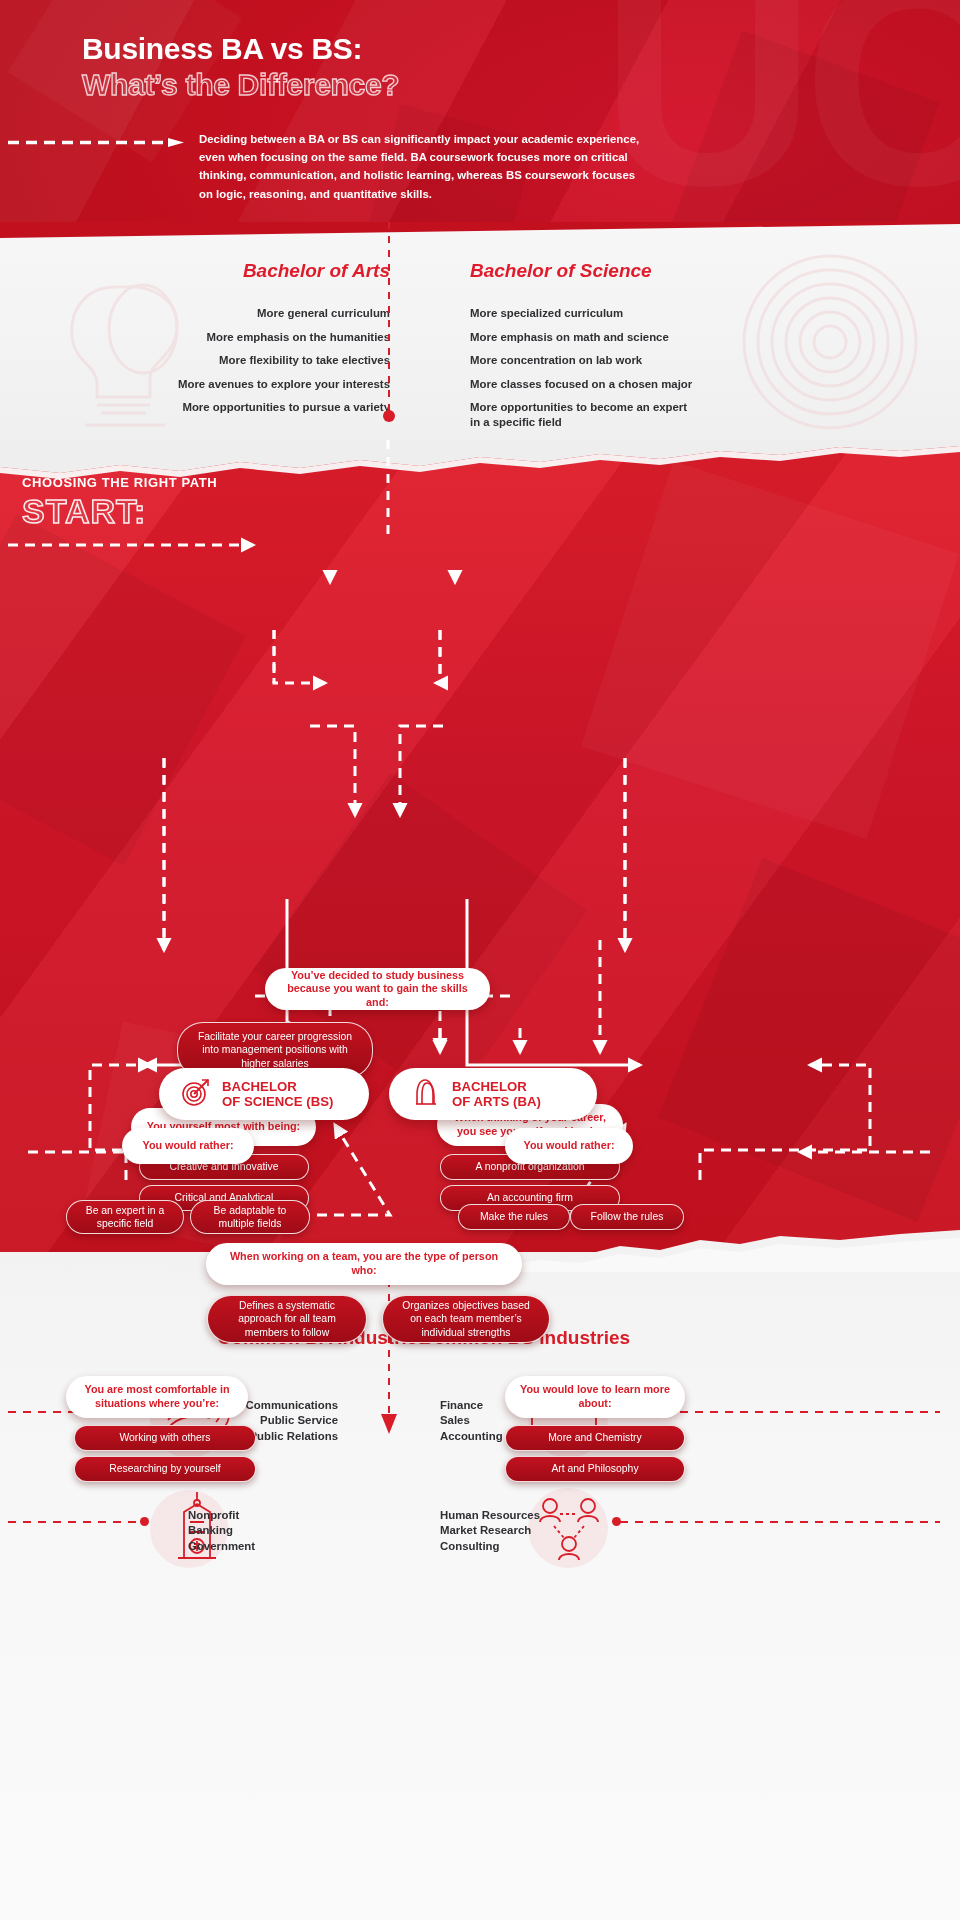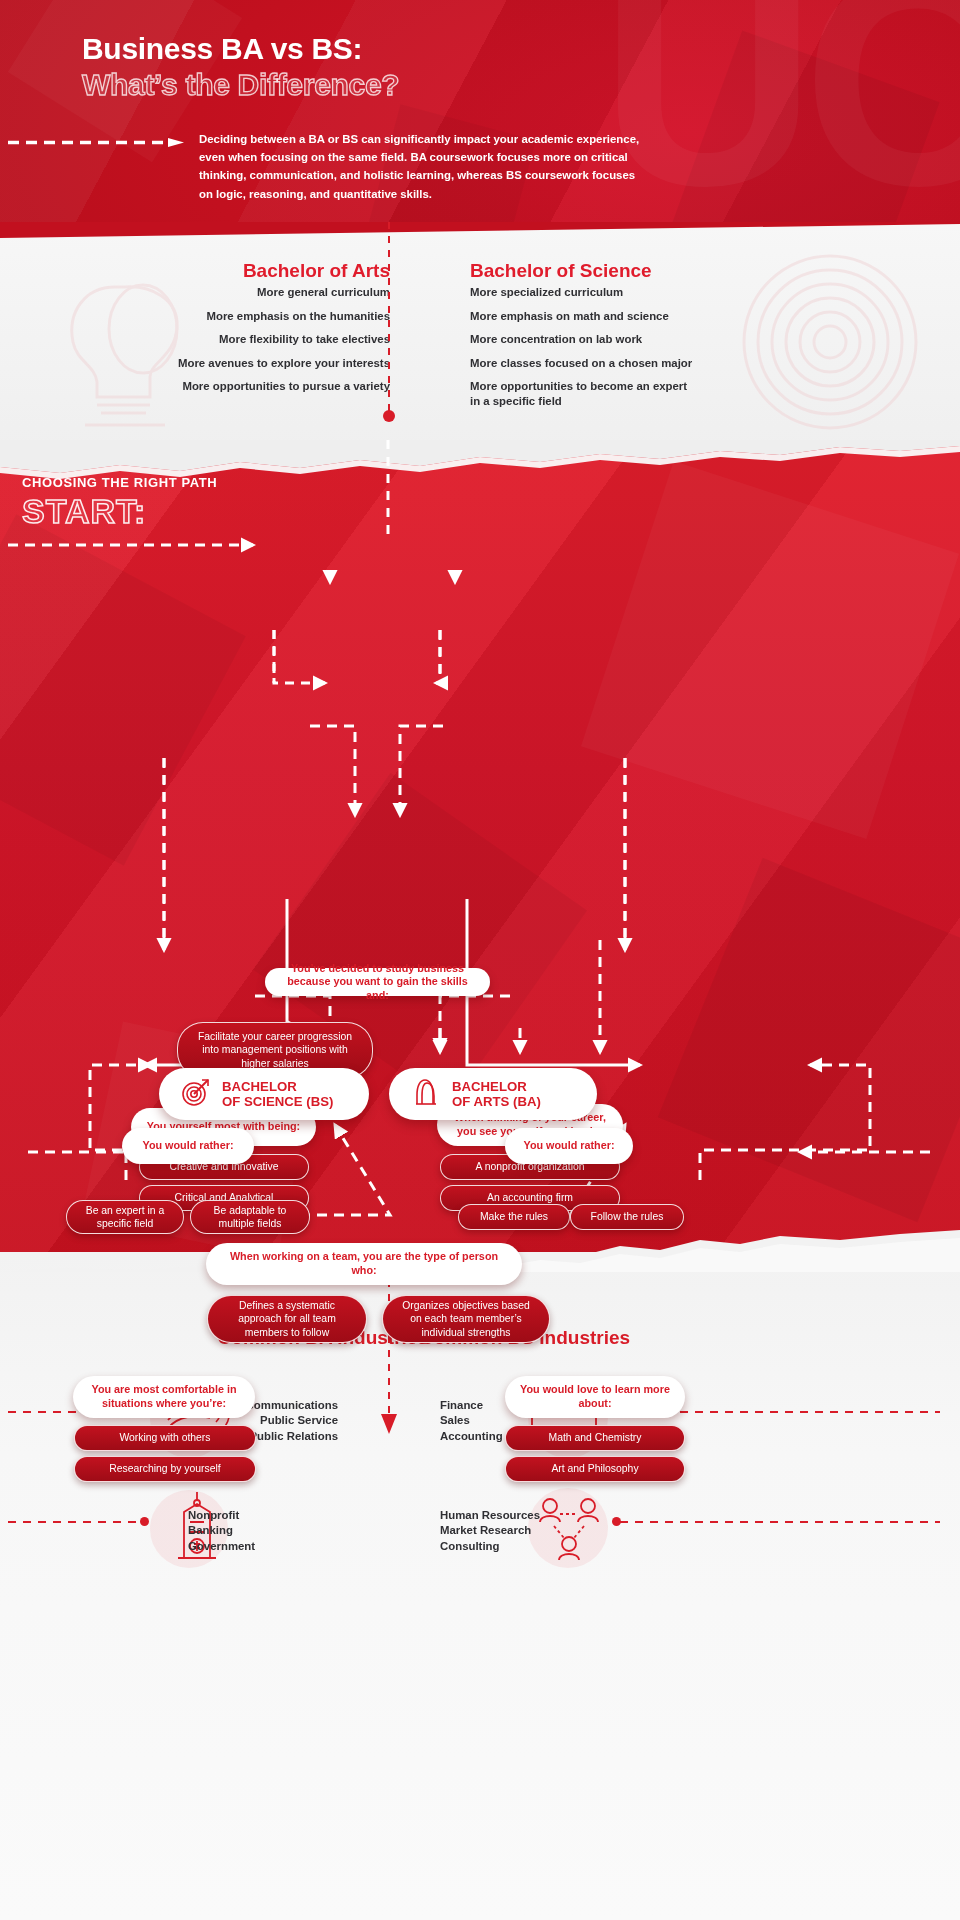--- a/index.html
+++ b/index.html
@@ -36,21 +36,21 @@
   
   .compare{position:absolute;left:0;top:222px;width:960px;height:235px;
     background:linear-gradient(180deg,#f7f7f7 0%,#efefef 100%);overflow:hidden;}
   .tear-top{position:absolute;left:0;top:0;width:960px;height:16px;background:#c2101f;
     clip-path:polygon(0 0,960px 0,960px 2px,0 16px);}
   .wm{position:absolute;opacity:.5;}
   .wm svg{display:block;}
   .col{position:absolute;top:38px;width:360px;}
   .colA{left:30px;text-align:right;}
   .colB{left:470px;text-align:left;}
-  .colttl{font-size:19px;font-weight:bold;color:#e01c2c;margin-bottom:3px;}
+  .colttl{font-size:19px;font-weight:bold;color:#e01c2c;margin-bottom:24px;font-style:italic;}
   .colli{font-size:11.4px;font-weight:bold;color:#2f2f33;line-height:15px;margin-bottom:8.5px;}
 
   .vline{position:absolute;left:388px;top:222px;width:2px;height:198px;
     background:repeating-linear-gradient(180deg,#d81c28 0 7px,transparent 7px 14px);}
   .vdot{position:absolute;left:383px;top:410px;width:12px;height:12px;border-radius:50%;background:#d81c28;}
 
   
   .flow{position:absolute;left:0;top:440px;width:960px;height:820px;
     background:
       linear-gradient(126deg, rgba(255,255,255,.05) 0 14%, rgba(0,0,0,.045) 14% 27%, rgba(255,255,255,.04) 27% 41%, rgba(0,0,0,.05) 41% 55%, rgba(255,255,255,.035) 55% 70%, rgba(0,0,0,.045) 70% 84%, rgba(255,255,255,.03) 84% 100%),
@@ -249,42 +249,42 @@
 
     <g stroke="#fff" stroke-width="3" fill="none" stroke-dasharray="9 8">
       <path d="M274 190 V243"></path>
       <path d="M440 190 V243"></path>
       <path d="M164 318 V498"></path>
       <path d="M625 318 V498"></path>
       <path d="M388 0 V95"></path>
     </g>
   </svg>
 
-  <div class="node q" style="left:265px;top:968px;width:225px;height:28px;">You’ve decided to study business because you want to gain the skills and:</div>
+  <div class="node q" style="left:265px;top:968px;width:225px;height:42px;">You’ve decided to study business because you want to gain the skills and:</div>
 
   <div class="node a" style="left:177px;top:1022px;width:196px;height:56px;">Facilitate your career progression into management positions with higher salaries</div>
 
   <div class="node q" style="left:131px;top:1108px;width:185px;height:38px;">You yourself most with being:</div>
   <div class="node a" style="left:139px;top:1154px;width:170px;height:26px;">Creative and Innovative</div>
   <div class="node a" style="left:139px;top:1185px;width:170px;height:26px;">Critical and Analytical</div>
 
   <div class="node q" style="left:437px;top:1104px;width:186px;height:42px;">When thinking of your career, you see yourself working in:</div>
   <div class="node a" style="left:440px;top:1154px;width:180px;height:26px;">A nonprofit organization</div>
   <div class="node a" style="left:440px;top:1185px;width:180px;height:26px;">An accounting firm</div>
 
   <div class="node a" style="left:207px;top:1295px;width:160px;height:48px;">Defines a systematic approach for all team members to follow</div>
   <div class="node q" style="left:206px;top:1243px;width:316px;height:42px;">When working on a team, you are the type of person who:</div>
   <div class="node a" style="left:382px;top:1295px;width:168px;height:48px;">Organizes objectives based on each team member’s individual strengths</div>
 
-  <div class="node q" style="left:73px;top:1376px;width:182px;height:42px;">You are most comfortable in situations where you’re:</div>
+  <div class="node q" style="left:66px;top:1376px;width:182px;height:42px;">You are most comfortable in situations where you’re:</div>
   <div class="node a" style="left:74px;top:1425px;width:182px;height:26px;">Working with others</div>
   <div class="node a" style="left:74px;top:1456px;width:182px;height:26px;">Researching by yourself</div>
 
   <div class="node q" style="left:505px;top:1376px;width:180px;height:42px;">You would love to learn more about:</div>
-  <div class="node a" style="left:505px;top:1425px;width:180px;height:26px;">Math and Chemistry</div>
+  <div class="node a" style="left:505px;top:1425px;width:180px;height:26px;">More and Chemistry</div>
   <div class="node a" style="left:505px;top:1456px;width:180px;height:26px;">Art and Philosophy</div>
 
   <div class="node deg" style="left:159px;top:1068px;width:210px;height:52px;" id="deg-bs">
     <span>
       <svg width="30" height="30" viewBox="0 0 30 30" fill="none" stroke="#d81c28" stroke-width="1.6">
         <circle cx="13" cy="17" r="11"></circle>
           <circle cx="13" cy="17" r="7"></circle>
           <circle cx="13" cy="17" r="3.2"></circle>
         <path d="M13 17 L27 3" stroke-width="2"></path>
         <path d="M21 3 H27 V9"></path>

